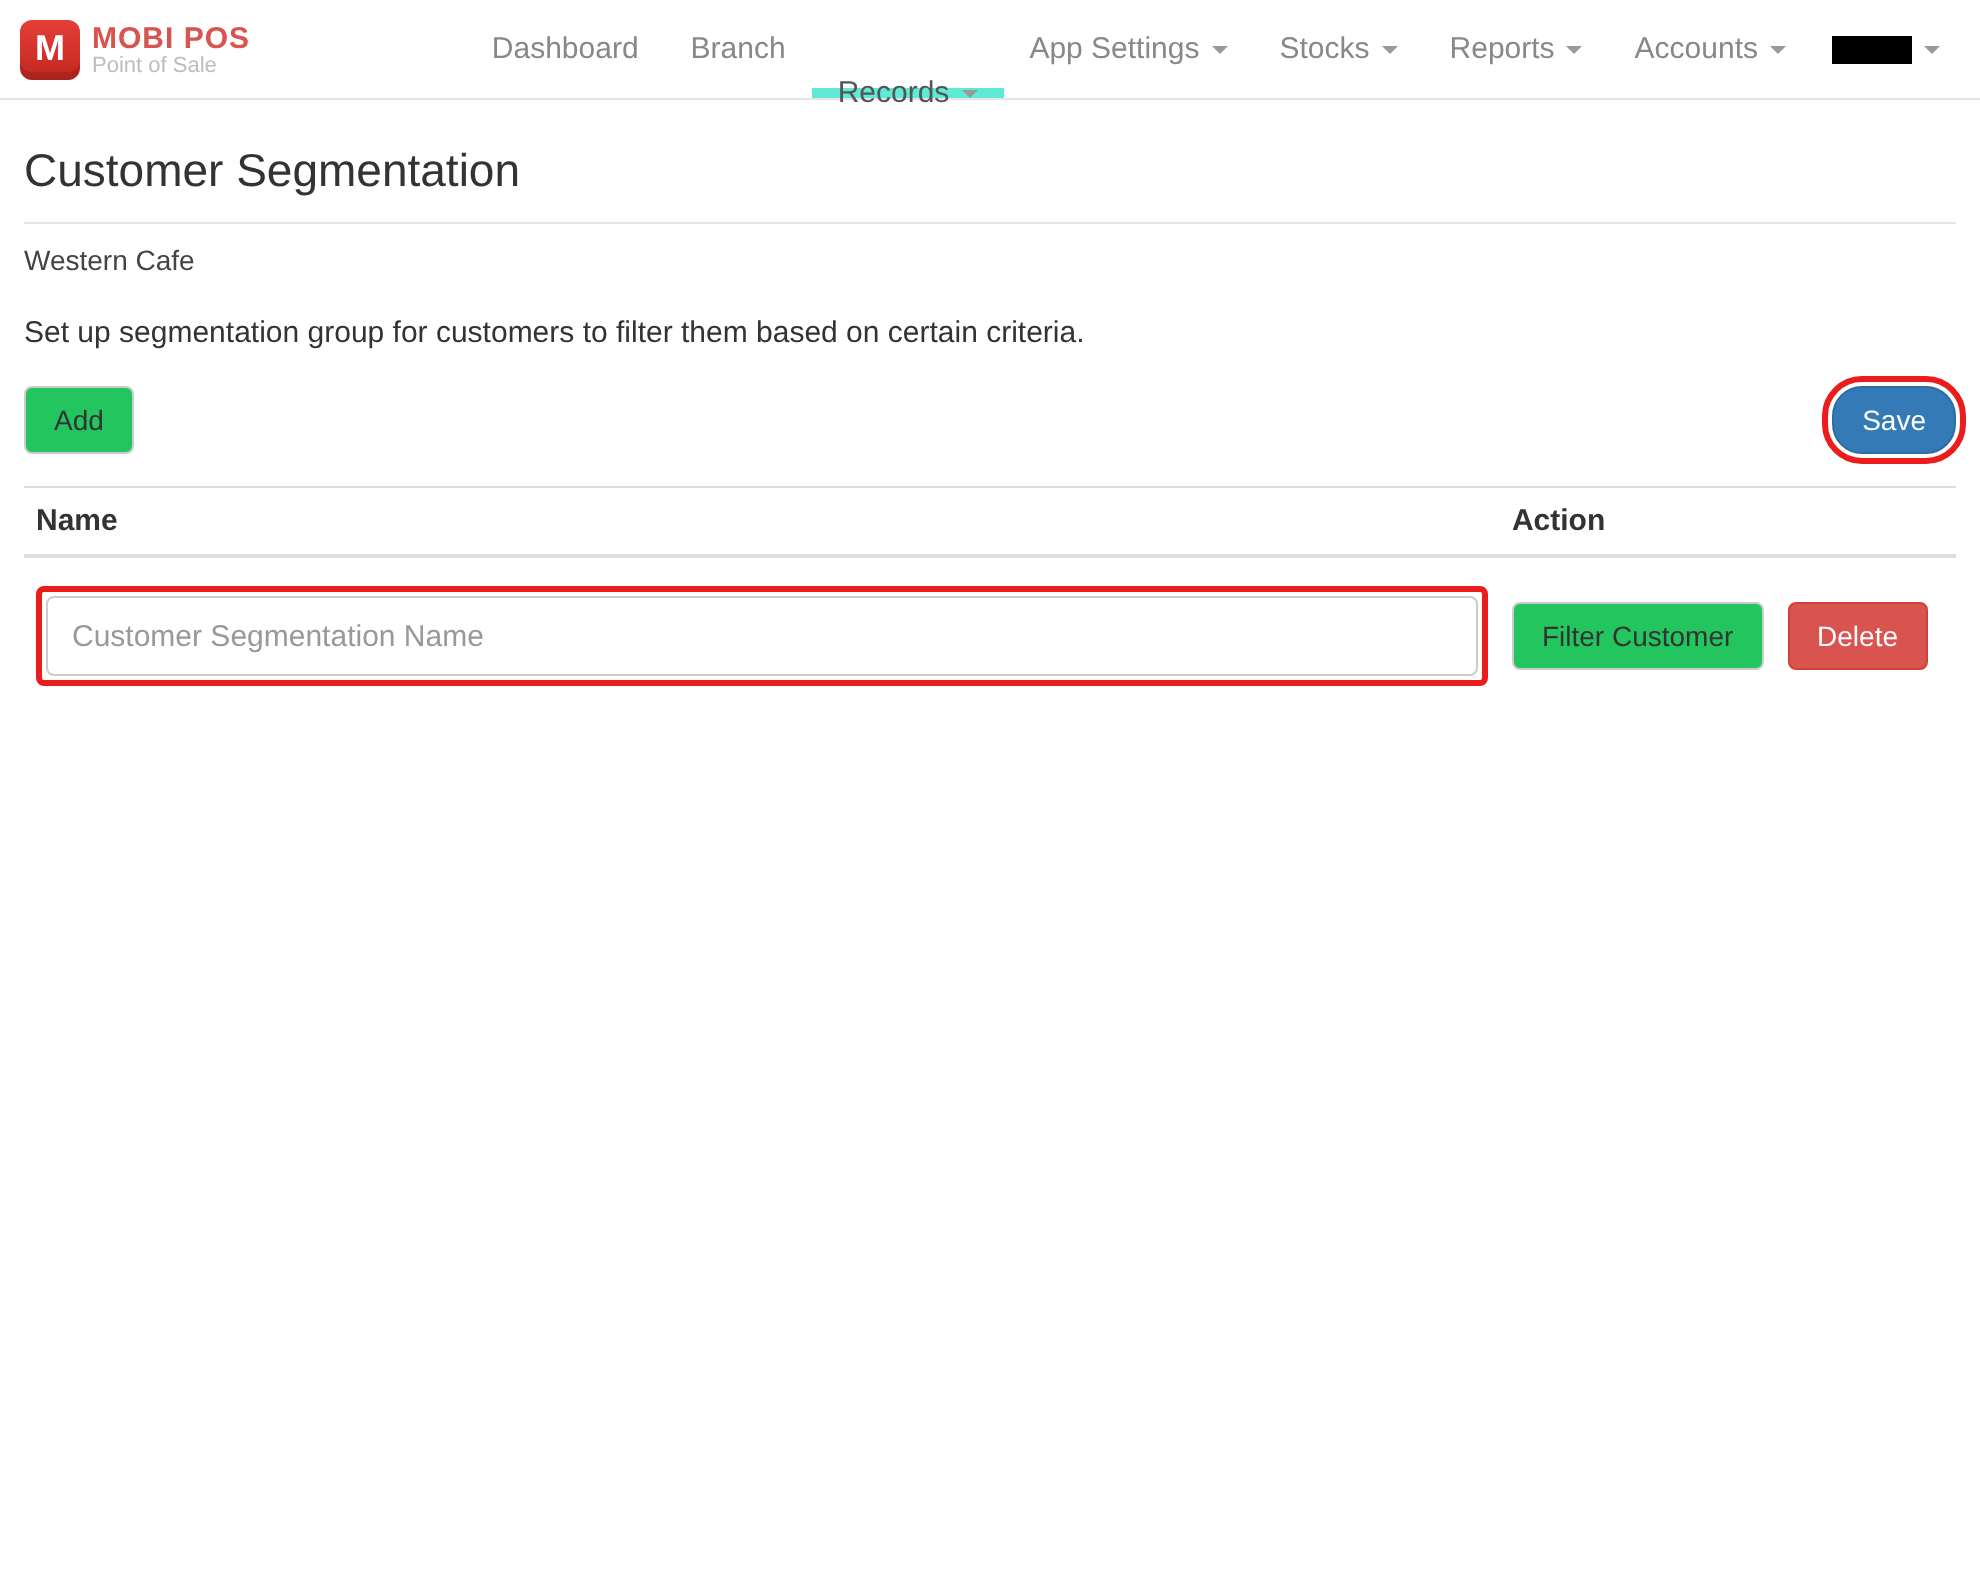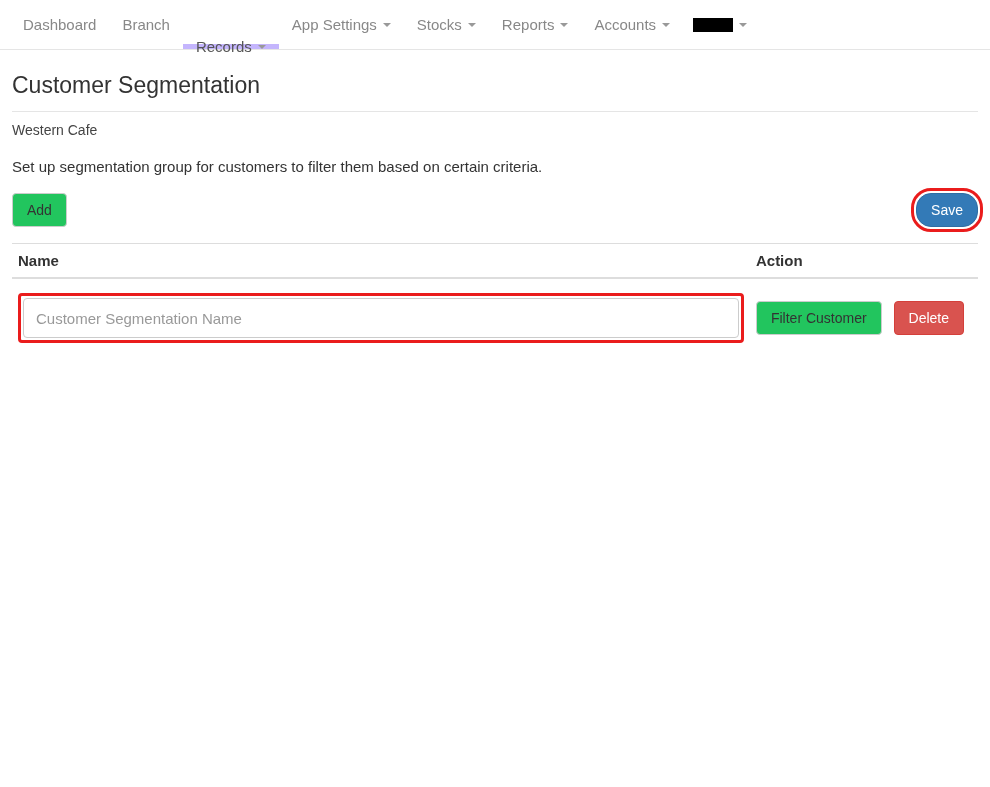--- a/index.html
+++ b/index.html
@@ -63,21 +63,21 @@
       display: flex;
       align-items: center;
       padding: 0 13px;
       color: #888;
       font-size: 15px;
       cursor: pointer;
       gap: 4px;
       white-space: nowrap;
     }
     .nav-item.active {
-      background: #c4b5fd;
+      background: #5eead4;
       color: #555;
       margin-top: 44px;
     }
     .caret {
       display: inline-block;
       width: 0; height: 0;
       border-left: 4px solid transparent;
       border-right: 4px solid transparent;
       border-top: 4px solid #999;
       margin-left: 2px;
@@ -174,20 +174,27 @@
     }
     .seg-input::placeholder { color:#999; }
     .input-hl { border:3px solid #ea1c1c; border-radius:4px; padding:2px; }
     .actions-cell { white-space:nowrap; }
     .actions-cell .btn { margin-right:8px; }
   </style>
 </head>
 <body>
 
 <div class="navbar">
+  <div class="logo-wrap">
+    <div class="logo-badge"></div>
+    <div class="logo-text">
+      <div class="line1">MOBI POS</div>
+      <div class="line2">Point of Sale</div>
+    </div>
+  </div>
   <div class="nav-links">
     <div class="nav-item">
       <span>Dashboard</span>
     </div>
     <div class="nav-item">
       <span>Branch</span>
     </div>
     <div class="nav-item active">
       <span>Records</span>
       <span class="caret"></span>

